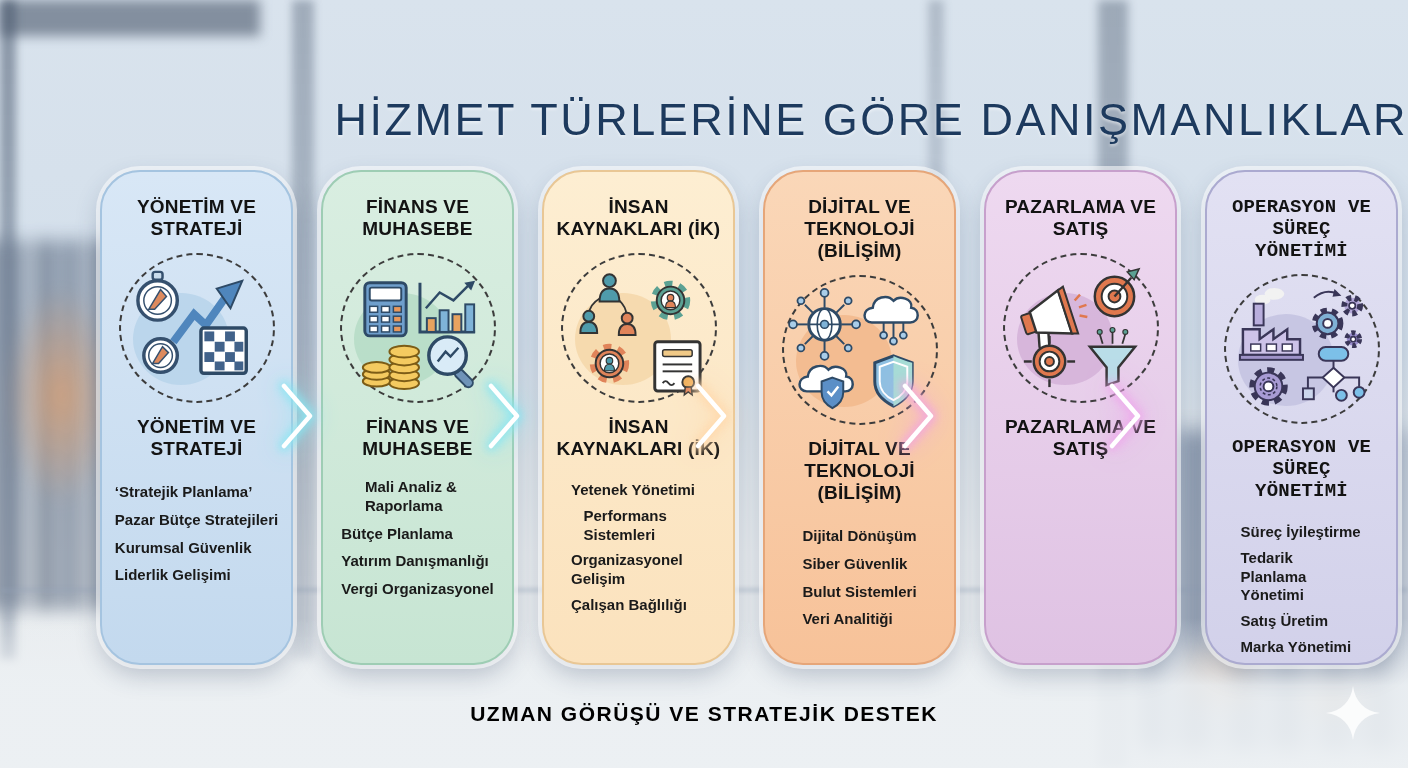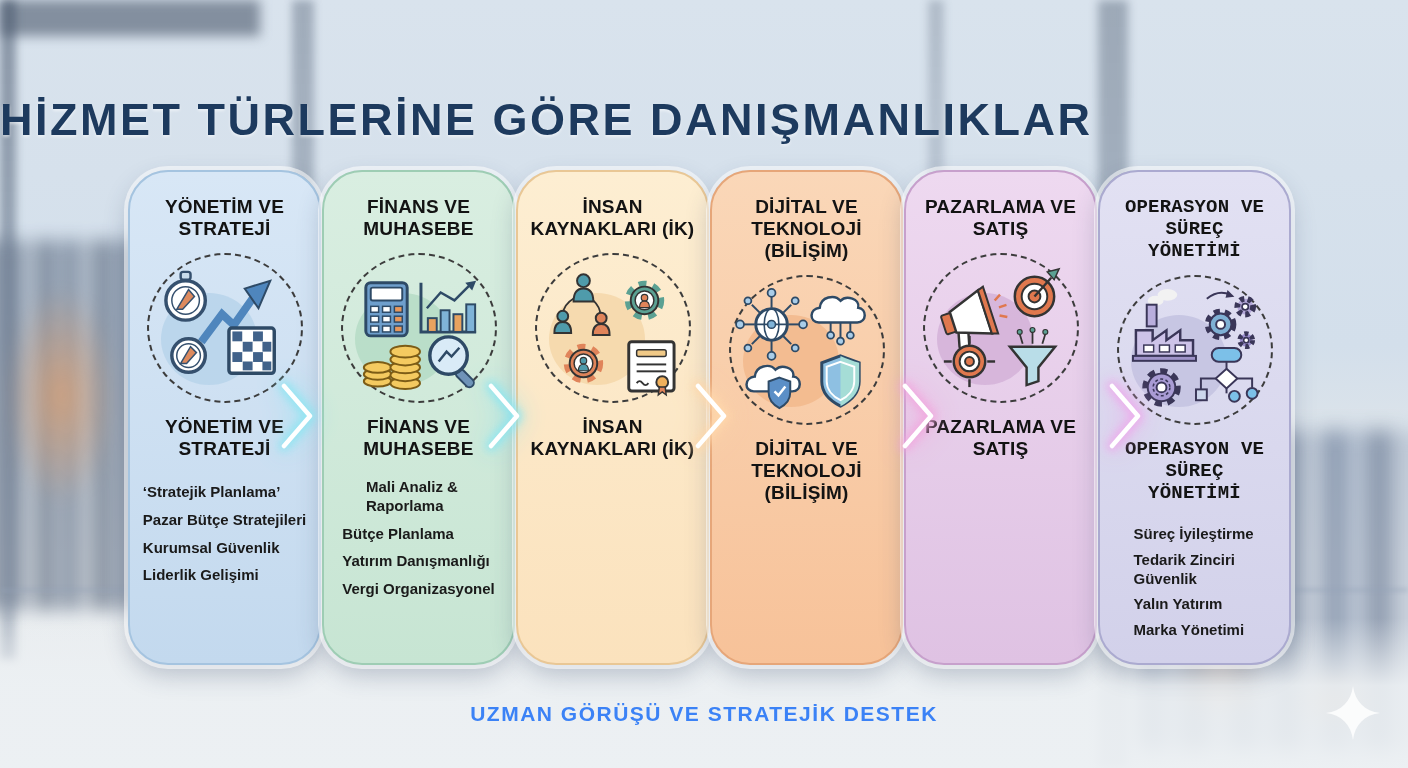--- a/index.html
+++ b/index.html
@@ -27,31 +27,31 @@
     background:repeating-linear-gradient(90deg,rgba(88,108,140,.7) 0 26px,rgba(140,158,188,.45) 26px 44px,rgba(70,90,122,.65) 44px 70px,rgba(150,165,190,.4) 70px 92px);
   }
   .city-right::after{content:"";position:absolute;inset:0;
     background:radial-gradient(closest-side at 30% 78%,rgba(232,140,60,.55),rgba(232,140,60,0) 60%),
                radial-gradient(closest-side at 70% 85%,rgba(230,150,70,.45),rgba(230,150,70,0) 55%);}
   .sill{left:0;top:588px;width:100%;height:4px;background:rgba(150,165,185,.4);filter:blur(2px);}
   .floor{left:0;bottom:0;width:100%;height:150px;
     background:linear-gradient(180deg,rgba(233,237,241,0),rgba(236,240,243,.9) 45%);}
   
   .page-title{
-    position:absolute;top:64px;left:0;width:100%;text-align:left;
-    font-size:45px;font-weight:700;letter-spacing:2.5px;
+    position:absolute;top:64px;left:0;width:100%;text-align:right;
+    font-size:45px;font-weight:400;letter-spacing:2.5px;
     text-shadow:0 2px 3px rgba(255,255,255,.5);
   }
   .footer-text{
     position:absolute;top:702px;left:0;width:100%;text-align:center;
-    font-size:21px;font-weight:700;letter-spacing:1.5px;color:#3b82f6;
+    font-size:21px;font-weight:700;letter-spacing:1.5px;color:#000000;
   }
   .sparkle{position:absolute;left:1324px;top:684px;opacity:.9;}
   
-  .cards{position:absolute;left:100px;top:170px;display:flex;gap:1px;margin-left:28px;}
+  .cards{position:absolute;left:100px;top:170px;display:flex;gap:28px;}
   .card{
     width:193px;height:495px;border-radius:40px;box-sizing:border-box;
     background:linear-gradient(180deg,var(--bg1),var(--bg2));
     border:2px solid var(--edge);
     box-shadow:0 0 0 4px rgba(255,255,255,.55),0 10px 24px rgba(50,70,100,.28);
     display:flex;flex-direction:column;align-items:center;
     padding:24px 6px 14px;position:relative;
   }
   .ttl{
     font-size:19px;font-weight:800;line-height:1.16;color:#131313;
@@ -242,20 +242,26 @@
             <line x1="8" y1="23" x2="38" y2="23" stroke="#333" stroke-width="2"></line>
             <line x1="8" y1="30" x2="38" y2="30" stroke="#333" stroke-width="2"></line>
             <path d="M8,42 q3,-4 6,0 q3,4 6,0" stroke="#333" stroke-width="1.8" fill="none"></path>
             <circle cx="34" cy="41" r="6" fill="#f0b05c" stroke="#333" stroke-width="2"></circle>
             <polygon points="31,46 30,54 34,51 38,54 37,46" fill="#e0845a" stroke="#333" stroke-width="1.5"></polygon>
           </g>
         </svg>
       </div>
     </div>
     <h3 class="ttl mid">İNSAN KAYNAKLARI (İK)</h3>
+    <ul class="items">
+      <li>Yetenek Yönetimi</li>
+      <li class="wrap110">Performans Sistemleri</li>
+      <li class="wrap130">Organizasyonel Gelişim</li>
+      <li>Çalışan Bağlılığı</li>
+    </ul>
   </section>
 
   <section class="card c3" style="--bg1: #fad7b8; --bg2: #f7c299; --edge: #e6a679; --blob: #f2b98c;">
     <h2 class="ttl">DİJİTAL VE TEKNOLOJİ (BİLİŞİM)</h2>
     <div class="icon-wrap">
       <div class="icon-circle">
         <svg width="138" height="130" viewBox="0 0 140 132">
           <g transform="translate(34,40)" stroke="#2e4a66">
             <g stroke-width="2">
               <line x1="17" y1="0" x2="28" y2="0"></line>
@@ -300,20 +306,26 @@
           </g>
           <g transform="translate(104,94)">
             <path d="M0,-22 L19,-15 V4 C19,16 10,24 0,29 C-10,24 -19,16 -19,4 V-15 Z" fill="#8ec0e2" stroke="#2e4a66" stroke-width="3"></path>
             <path d="M0,-22 C6,-19 13,-17 19,-15 V4 C19,16 10,24 0,29 Z" fill="#a5ddd6" stroke="none"></path>
             <path d="M0,-16 L14,-11 V4 C14,12 8,19 0,23 C-8,19 -14,12 -14,4 V-11 Z" fill="none" stroke="#ffffff" stroke-width="2"></path>
           </g>
         </svg>
       </div>
     </div>
     <h3 class="ttl mid">DİJİTAL VE TEKNOLOJİ (BİLİŞİM)</h3>
+    <ul class="items">
+      <li>Dijital Dönüşüm</li>
+      <li>Siber Güvenlik</li>
+      <li>Bulut Sistemleri</li>
+      <li>Veri Analitiği</li>
+    </ul>
   </section>
 
   <section class="card c4" style="--bg1: #eed9f0; --bg2: #dfc2e3; --edge: #c7a0cc; --blob: #d3b1d8;">
     <h2 class="ttl">PAZARLAMA VE SATIŞ</h2>
     <div class="icon-wrap">
       <div class="icon-circle">
         <svg width="138" height="130" viewBox="0 0 140 132">
           <g transform="translate(28,58) rotate(-18)">
             <rect x="-2" y="6" width="10" height="24" rx="3" transform="rotate(14)" fill="#ffffff" stroke="#333" stroke-width="2.5"></rect>
             <rect x="-17" y="-10" width="11" height="20" rx="2" fill="#e0784e" stroke="#333" stroke-width="2"></rect>
@@ -400,22 +412,22 @@
             <line x1="0" y1="23" x2="0" y2="28" stroke="#3a3658" stroke-width="2"></line>
             <circle cx="8" cy="31" r="5.5" fill="#7cc0e8" stroke="#3a3658" stroke-width="2"></circle>
             <circle cx="26" cy="28" r="5.5" fill="#7cc0e8" stroke="#3a3658" stroke-width="2"></circle>
           </g>
         </svg>
       </div>
     </div>
     <h3 class="ttl mid">OPERASYON VE SÜREÇ YÖNETİMİ</h3>
     <ul class="items">
       <li>Süreç İyileştirme</li>
-      <li class="wrap120">Tedarik Zinciri Güvenlik</li>
-      <li>Yalın Yatırım</li>
+      <li class="wrap120">Tedarik Planlama Yönetimi</li>
+      <li>Satış Üretim</li>
       <li>Marka Yönetimi</li>
     </ul>
   </section>
 </div>
 
 <div class="arrow" style="left: 278px; --glow: #8ae6f2;">
   <svg width="44" height="72" viewBox="0 0 44 72">
       <polyline class="glow-under" points="6,6 32,36 6,66"></polyline>
       <polyline class="glow-core" points="6,6 32,36 6,66"></polyline>
     </svg>

